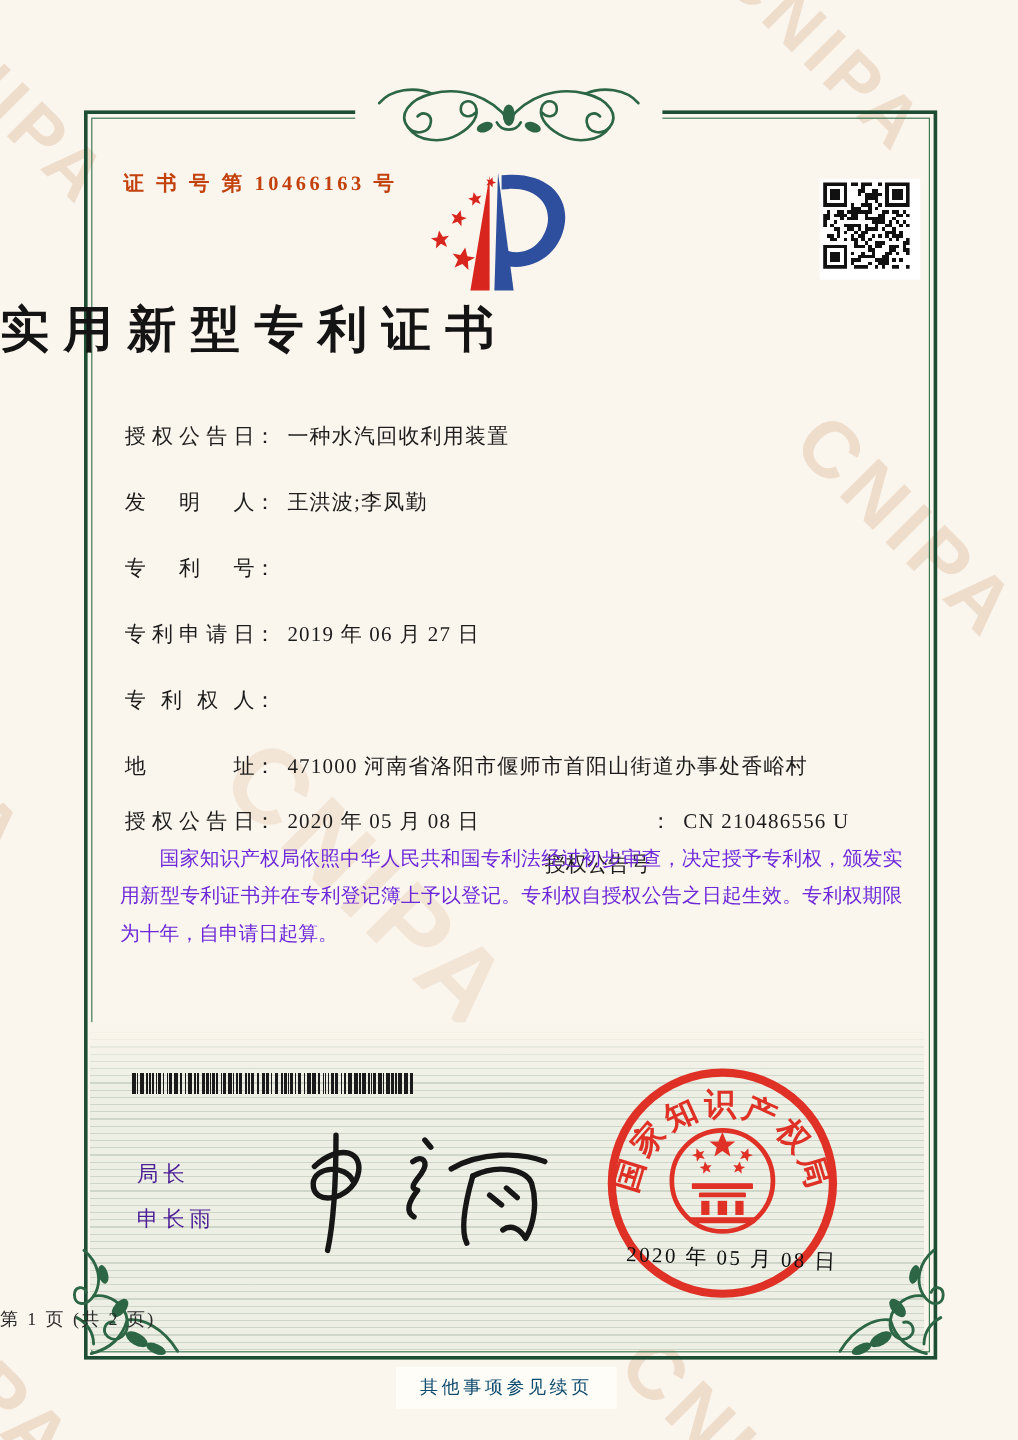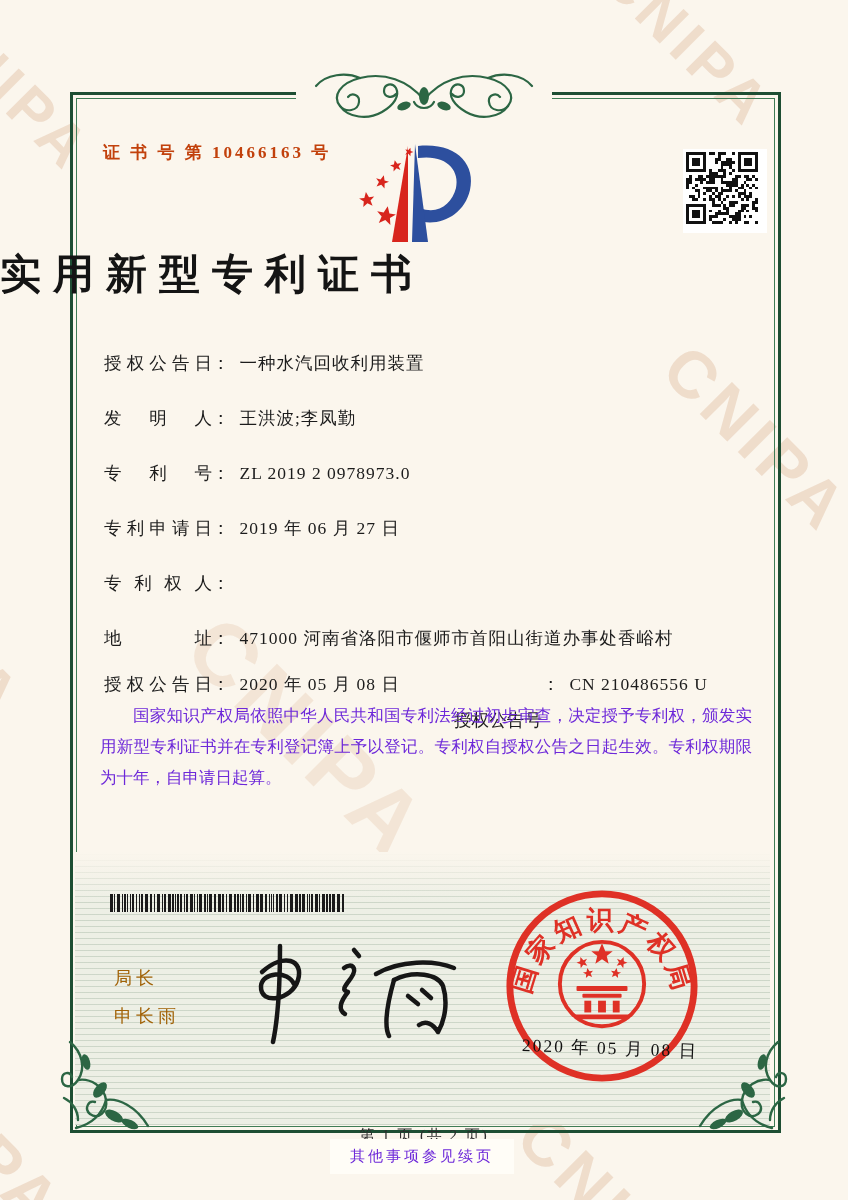--- a/index.html
+++ b/index.html
@@ -61,35 +61,35 @@
   .grant-row .flabel2{display:inline-block;width:88px;text-align:justify;text-align-last:justify;margin-top:36px;}
   
   .bodytext{
     position:absolute;left:100px;top:700px;width:652px;z-index:4;
     font-size:16.5px;line-height:1.88;text-align:justify;color:#6d28d9;
   }
   .bodytext p{margin:0;text-indent:2em;}
   
   .barcode{position:absolute;left:110px;top:894px;width:238px;height:18px;z-index:4;}
   
-  .sig-label{position:absolute;left:114px;z-index:4;font-family:"Liberation Sans","DejaVu Sans",sans-serif;font-size:18px;letter-spacing:4px;color:#a16207;}
+  .sig-label{position:absolute;left:114px;z-index:4;font-family:"Liberation Sans","DejaVu Sans",sans-serif;font-size:18px;letter-spacing:4px;color:#4c1d95;}
   .sig-title{top:966px;}
   .sig-name{top:1004px;}
   .sig-script{position:absolute;left:228px;top:938px;width:240px;height:112px;z-index:4;}
   
   .seal{position:absolute;left:504px;top:888px;width:196px;height:196px;z-index:5;opacity:0.93;}
   .seal-date{
     position:absolute;left:512px;top:1036px;width:196px;text-align:center;z-index:6;
     font-size:17.5px;letter-spacing:2px;color:#111;transform:rotate(2deg);
   }
   
-  .page-info{position:absolute;left:0;top:1126px;width:100%;text-align:center;z-index:4;font-size:15px;letter-spacing:2px;color:#2b2b2b;}
+  .page-info{position:absolute;left:0;top:1090px;width:100%;text-align:left;z-index:4;font-size:15px;letter-spacing:2px;color:#2b2b2b;}
   .note-box{
     position:absolute;left:330px;top:1139px;z-index:4;background:#fffdf7;
-    padding:8px 20px;font-size:15px;letter-spacing:3px;color:#6d28d9;
+    padding:8px 20px;font-size:15px;letter-spacing:3px;color:#0c4a6e;
   }
 </style>
 </head>
 <body>
 
 <div class="wm" style="left:-44px;top:-14px;font-size:60px;">CNIPA</div>
 <div class="wm" style="left:636px;top:-58px;font-size:60px;">CNIPA</div>
 <div class="wm" style="left:702px;top:330px;font-size:66px;">CNIPA</div>
 <div class="wm" style="left:-124px;top:520px;font-size:66px;">CNIPA</div>
 <div class="wm" style="left:238px;top:596px;font-size:88px;color:rgba(228,196,170,0.34);">CNIPA</div>
@@ -399,21 +399,20 @@
     <span class="fvalue">一种水汽回收利用装置</span>
   </div>
   <div class="frow">
     <span class="flabel">发明人</span>
       <span class="fcolon">：</span>
     <span class="fvalue">王洪波;李凤勤</span>
   </div>
   <div class="frow">
     <span class="flabel">专利号</span>
       <span class="fcolon">：</span>
-    <span class="fvalue">ZL 2019 2 0978973.0</span>
   </div>
   <div class="frow">
     <span class="flabel">专利申请日</span>
       <span class="fcolon">：</span>
     <span class="fvalue">2019 年 06 月 27 日</span>
   </div>
   <div class="frow">
     <span class="flabel">专利权人</span>
       <span class="fcolon">：</span>
   </div>

